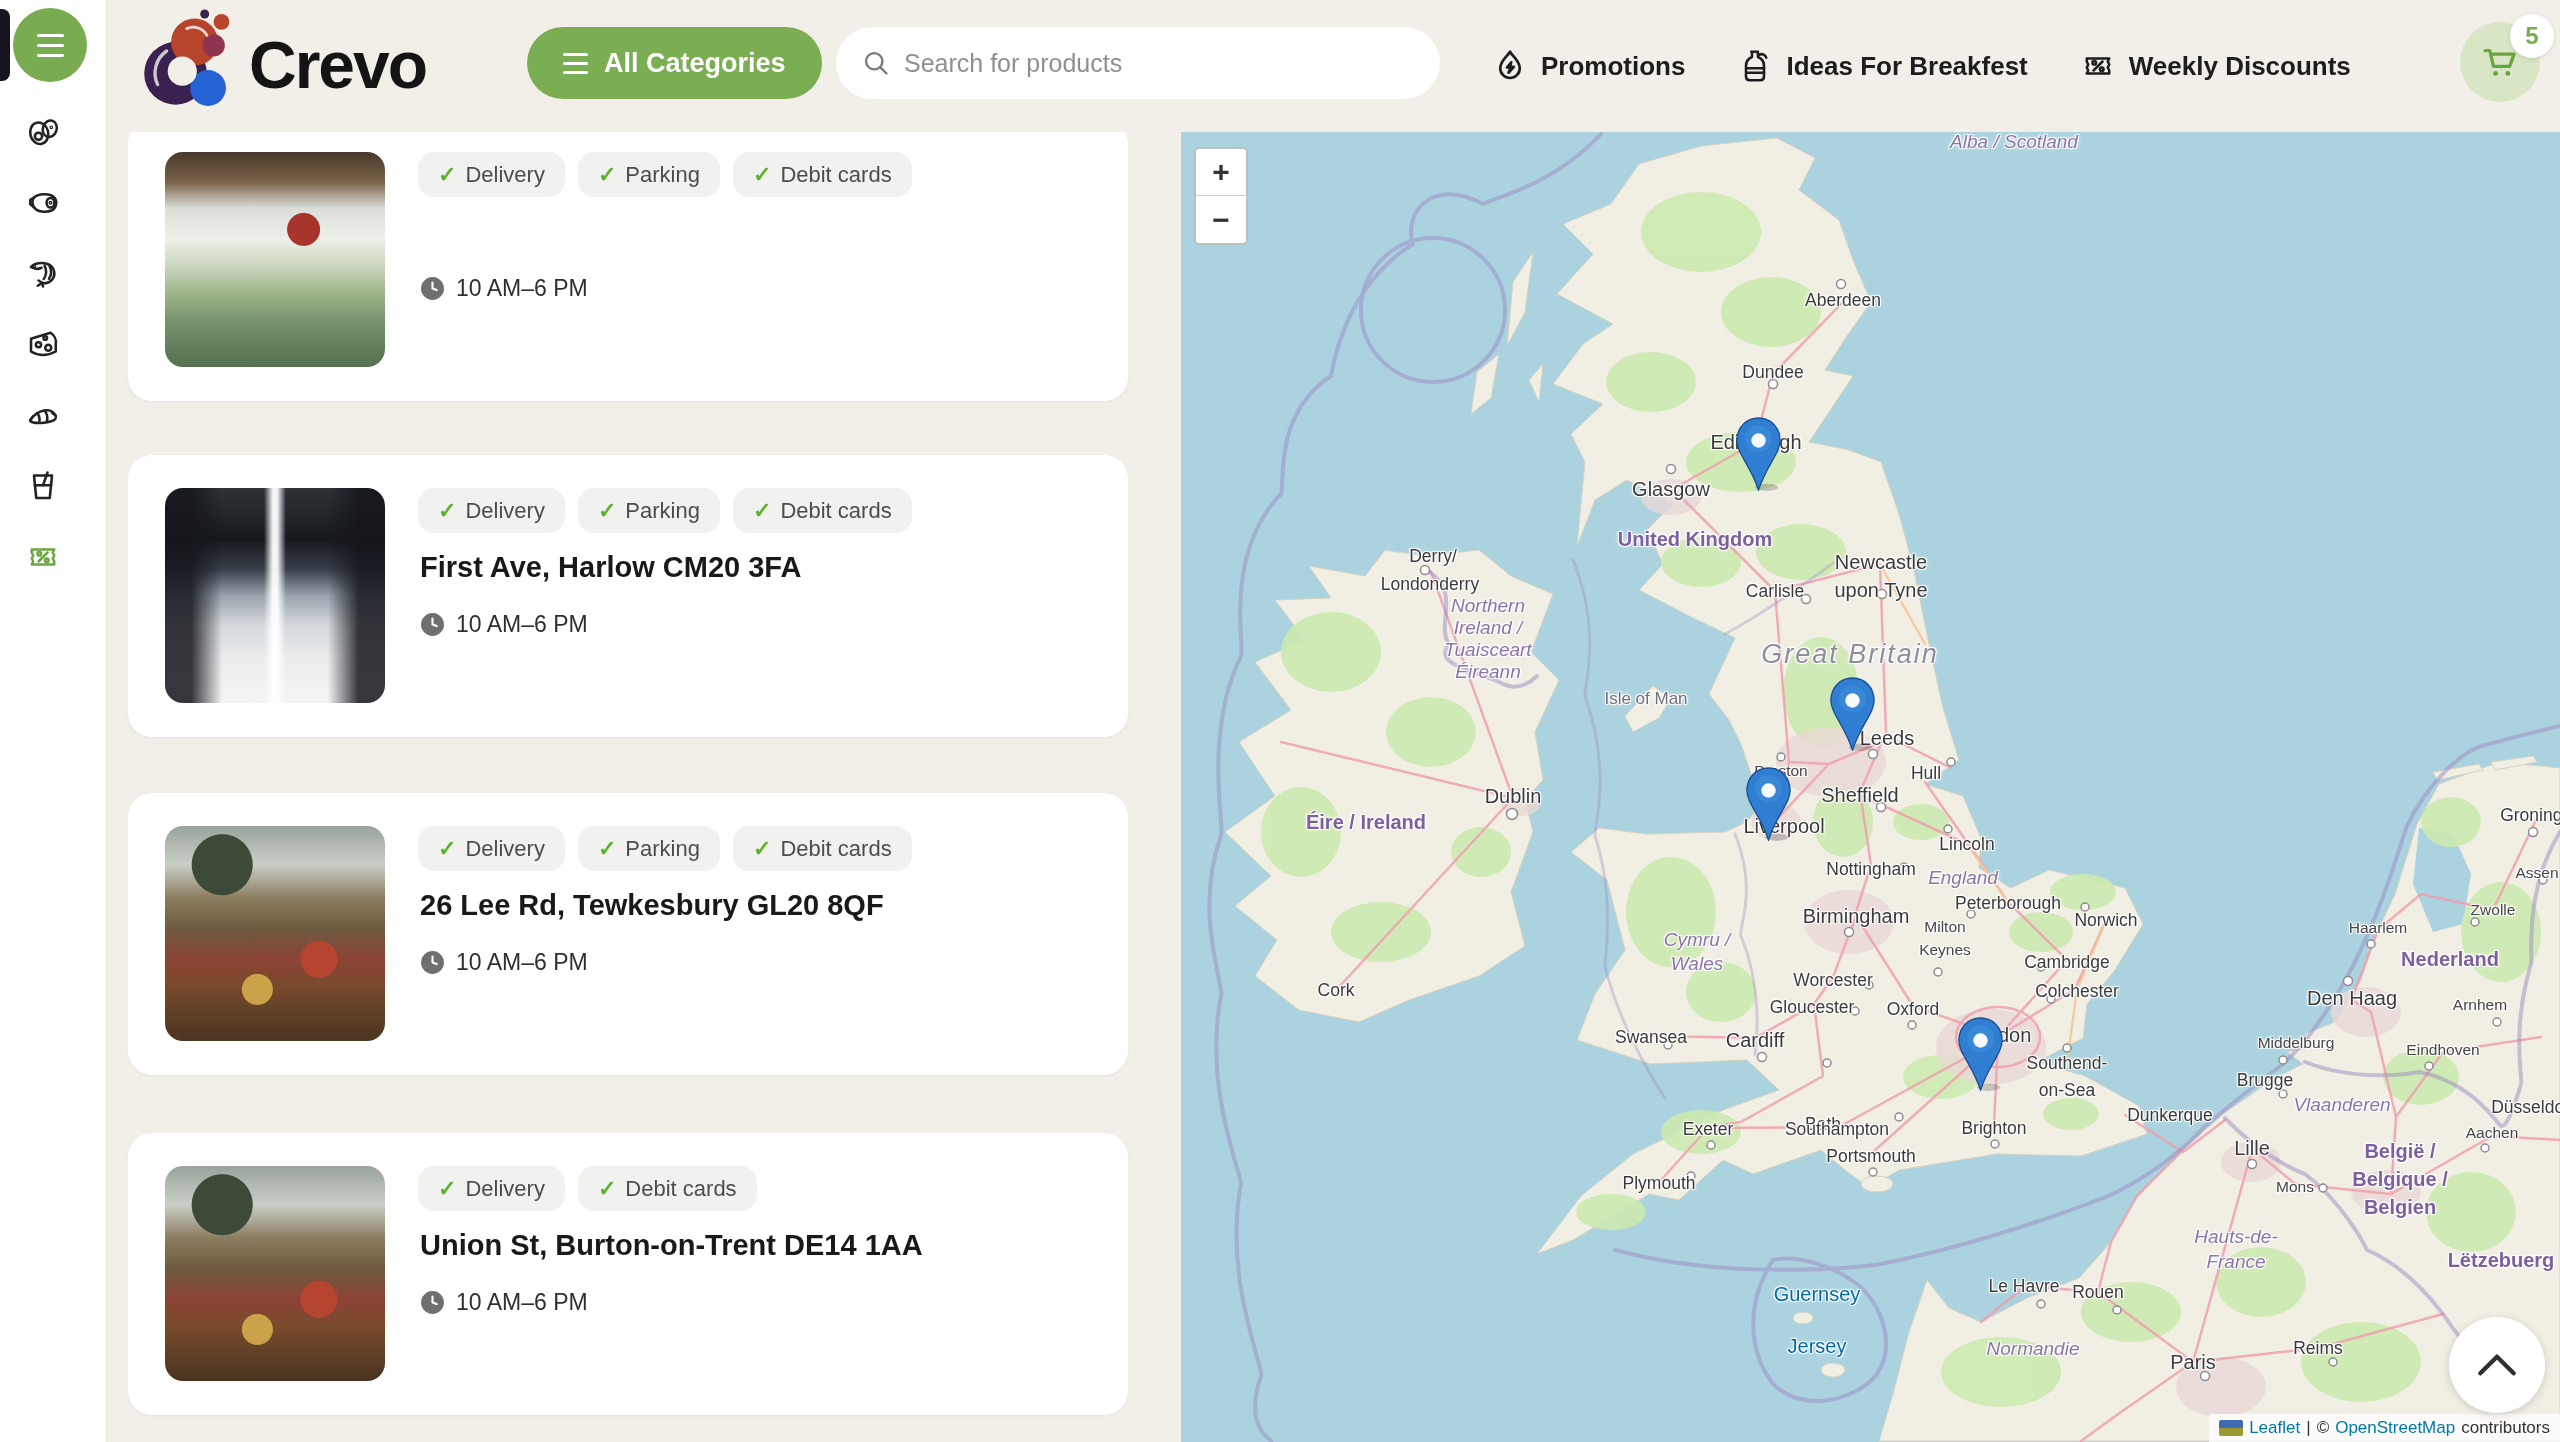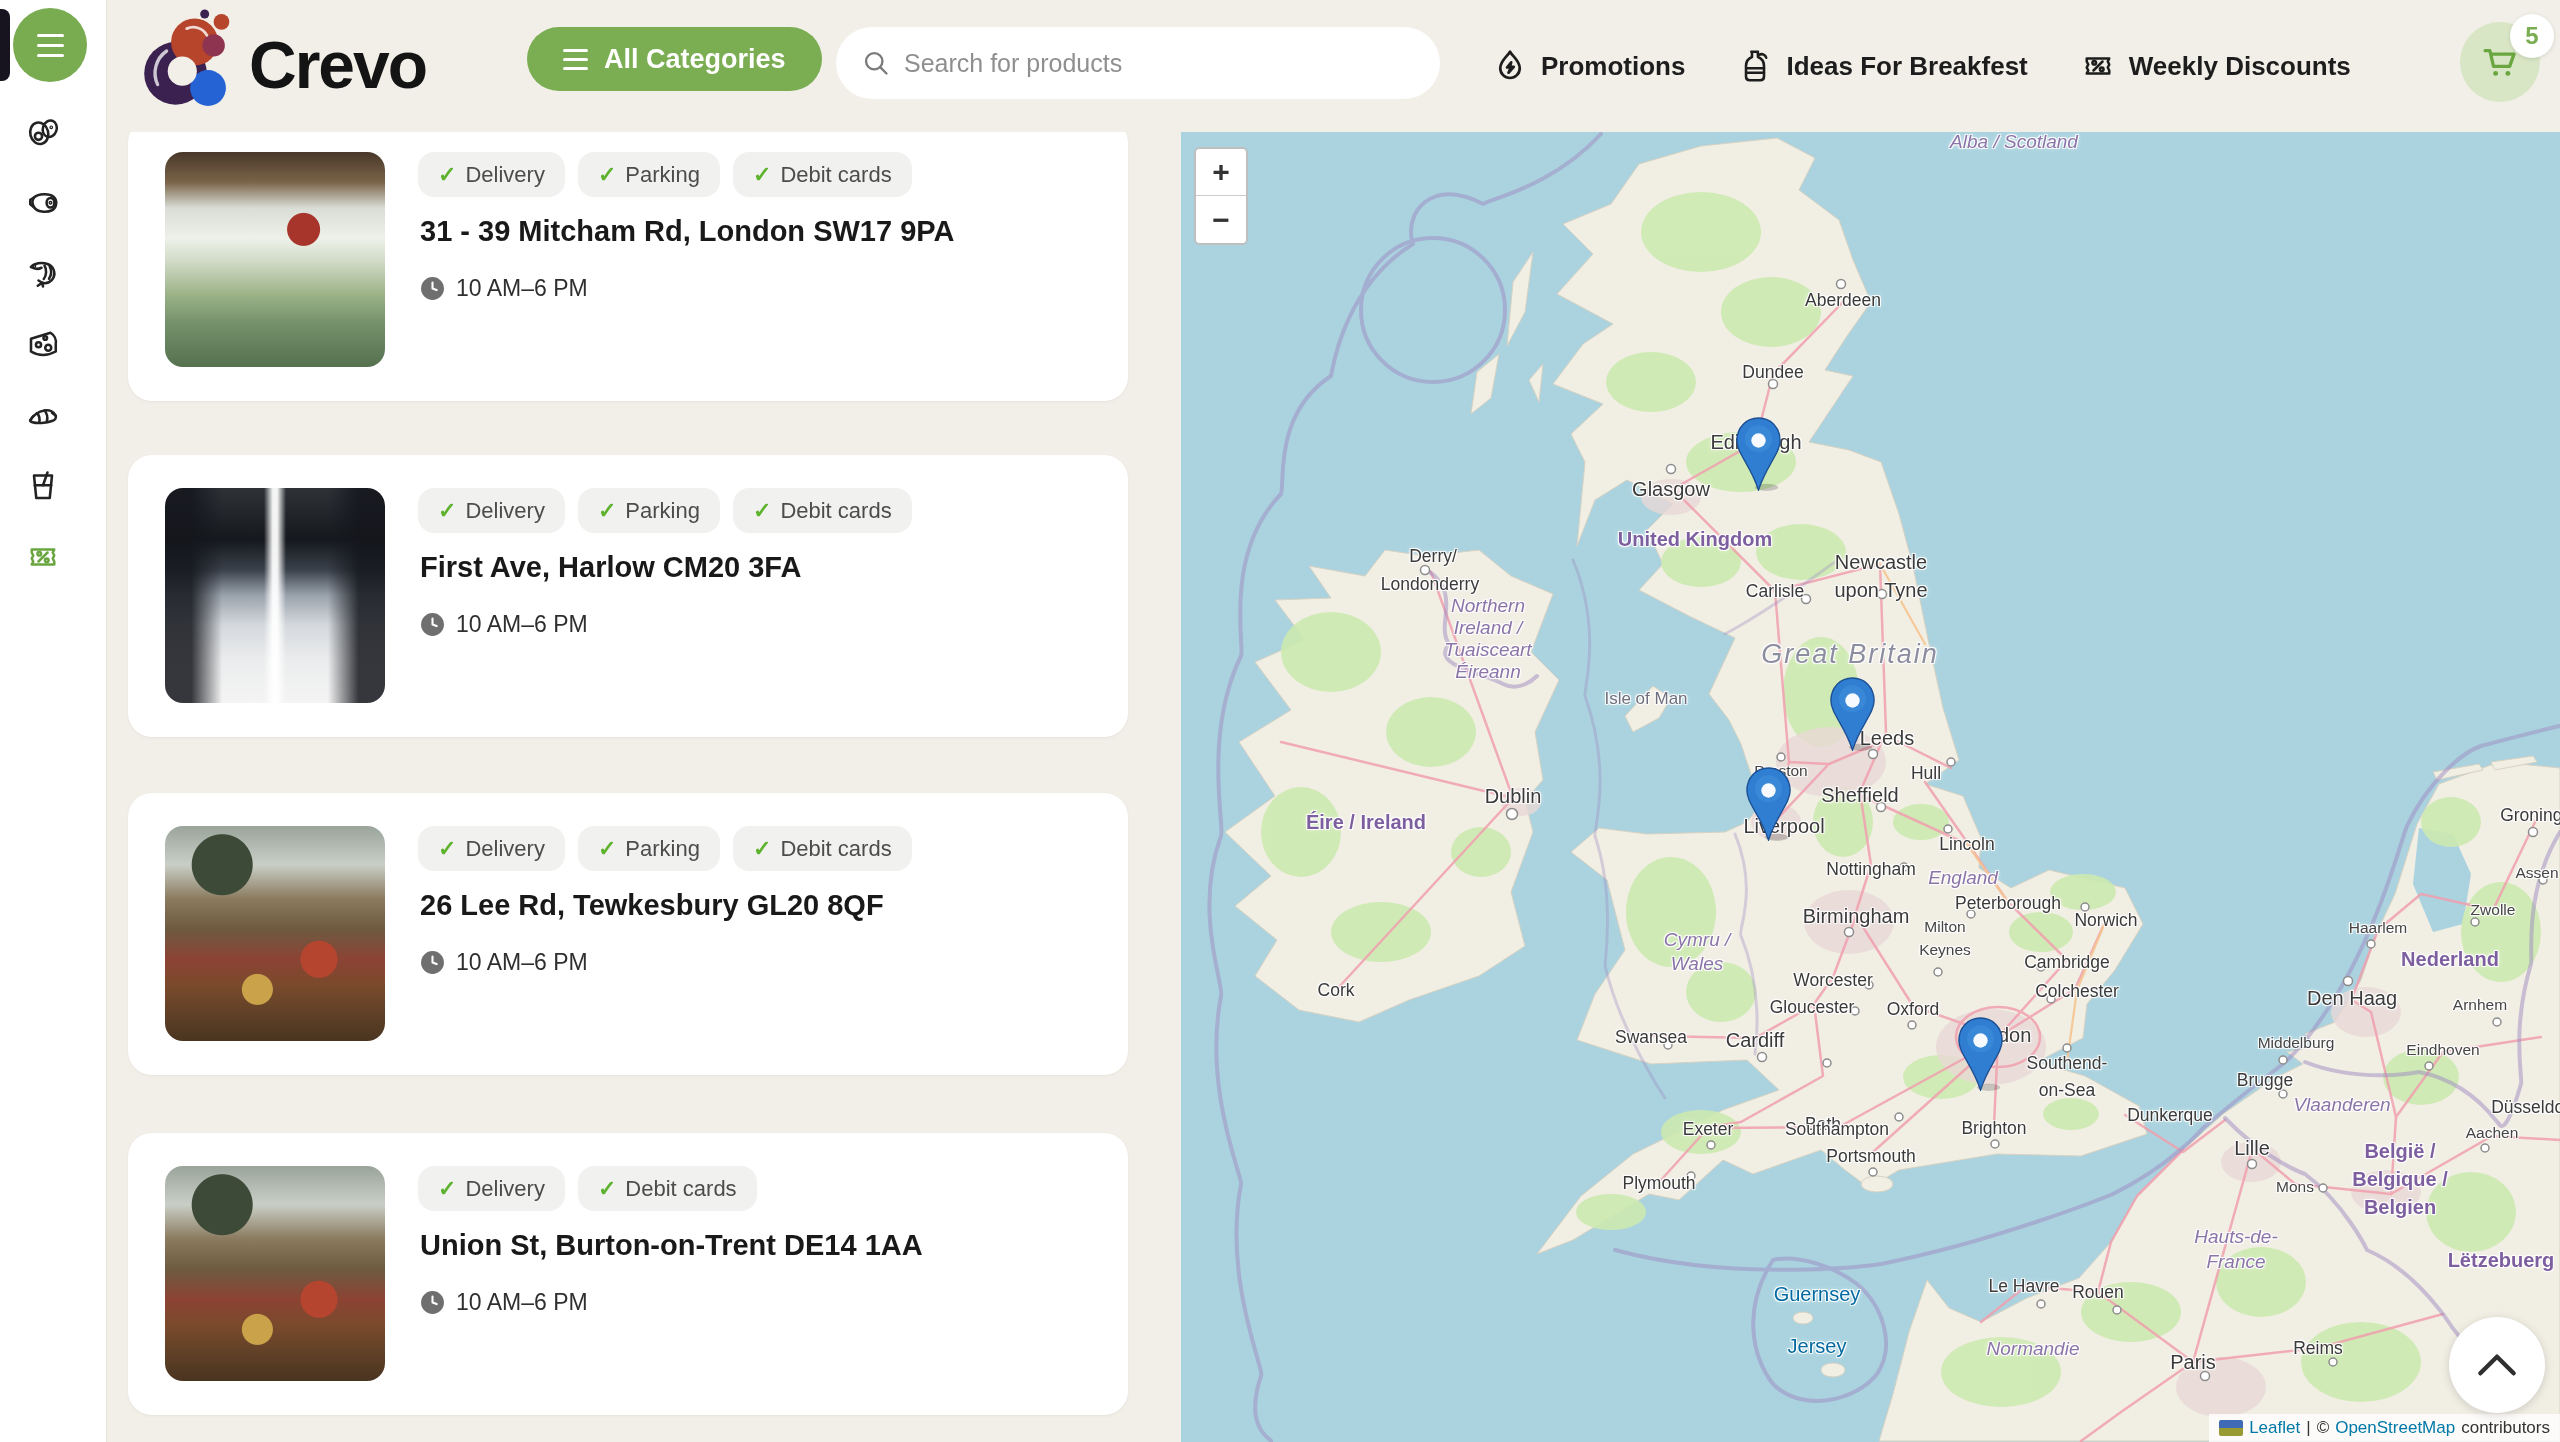--- a/index.html
+++ b/index.html
@@ -17,21 +17,21 @@
   .menu-fab { position:absolute; left:13px; top:8px; width:74px; height:74px; border-radius:50%;
               background:#79ab50; border:none; z-index:22; cursor:pointer;
               display:flex; flex-direction:column; align-items:center; justify-content:center; gap:7px; }
   .menu-fab i { display:block; width:27px; height:3px; background:#fff; border-radius:2px; }
 
   
   header { position:absolute; left:107px; right:0; top:0; height:132px; background:#f2efe8; z-index:10; }
   .logo { position:absolute; left:26px; top:6px; display:flex; align-items:center; cursor:pointer; }
   .logo svg.mark { width:112px; height:118px; }
   .logo .word { font-size:66px; font-weight:800; color:#141414; letter-spacing:-2px; margin-left:4px; }
-  .allcat { position:absolute; left:420px; top:27px; height:64px; padding:0 36px; border:none;
+  .allcat { position:absolute; left:420px; top:27px; height:72px; padding:0 36px; border:none;
             border-radius:36px; background:#7bad53; color:#fff; font-size:27px; font-weight:600;
             display:flex; align-items:center; gap:16px; cursor:pointer; font-family:inherit; }
   .allcat i { display:block; width:25px; height:3px; background:#fff; border-radius:2px; }
   .allcat .bars { display:flex; flex-direction:column; gap:6px; }
   .search { position:absolute; left:729px; top:27px; width:604px; height:72px; background:#fff;
             border-radius:36px; display:flex; align-items:center; padding:0 26px; gap:14px; }
   .search input { flex:1; border:none; outline:none; font-size:25px; color:#333; background:transparent;
                   font-family:inherit; }
   .search input::placeholder { color:#8f8f8f; }
   nav.quick { position:absolute; left:1385px; top:0; height:132px; display:flex; align-items:center; gap:52px; }
@@ -182,21 +182,20 @@
       </span>
     <span class="tag">
         <span class="tick">✓</span>
         <span>Parking</span>
       </span>
     <span class="tag">
         <span class="tick">✓</span>
         <span>Debit cards</span>
       </span>
   </div>
-  <div class="addr">31 - 39 Mitcham Rd, London SW17 9PA</div>
   <div class="hours">
     <svg viewBox="0 0 24 24">
         <circle cx="12" cy="12" r="11" fill="#6f6f6f"></circle>
         <path d="M12,12 L12,6.3 M12,12 L16,13.5" stroke="#fff" stroke-width="2" stroke-linecap="round"></path>
       </svg>
     <span>10 AM–6 PM</span>
   </div>
 </div>
 
 <div class="card" style="top:455px">

